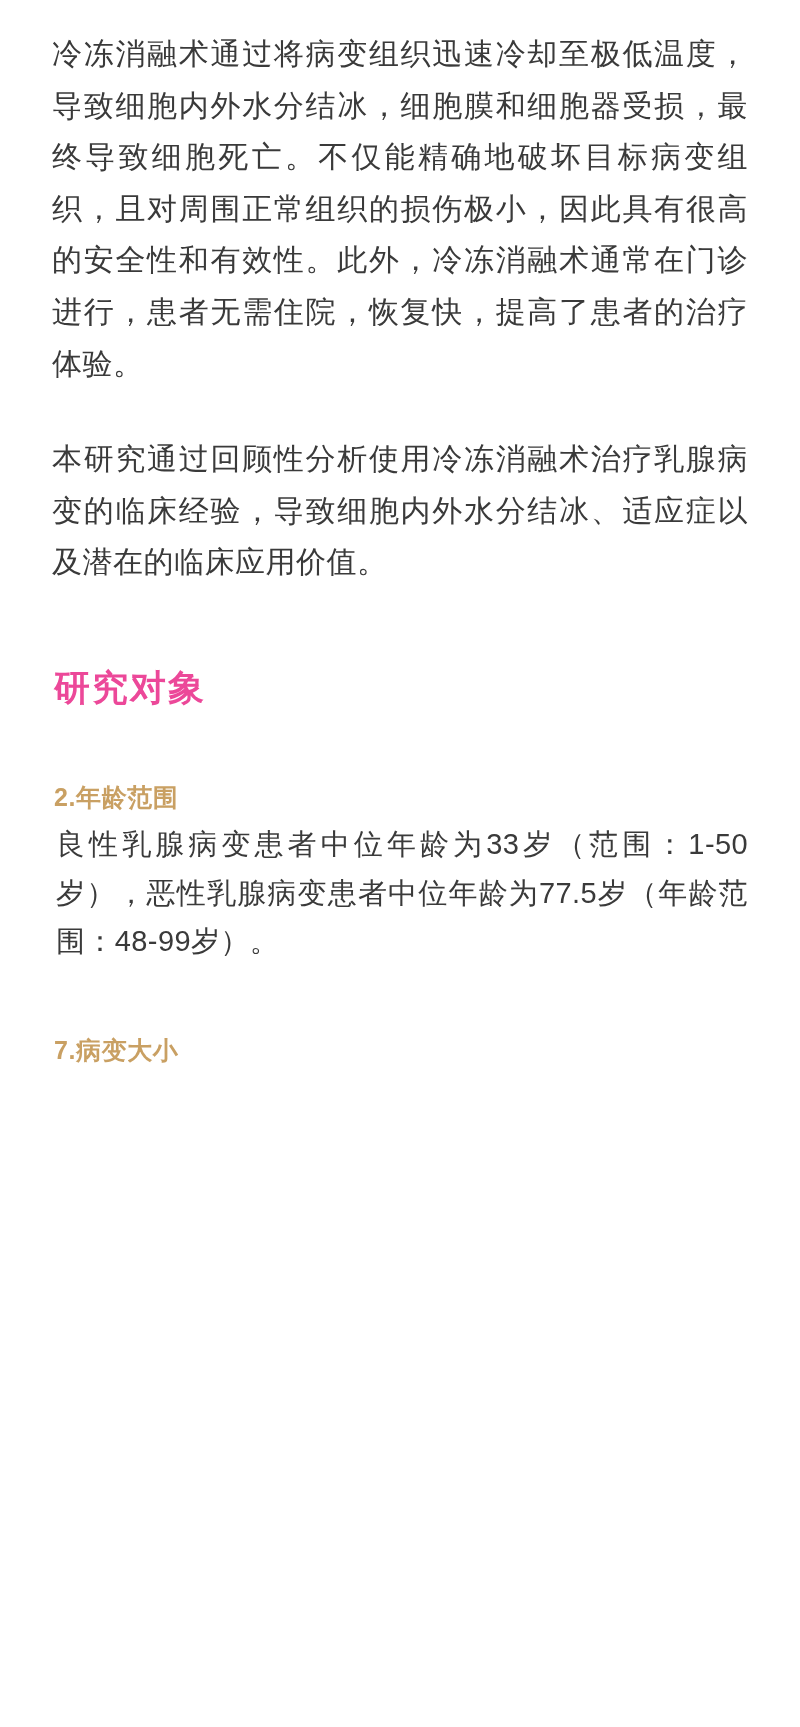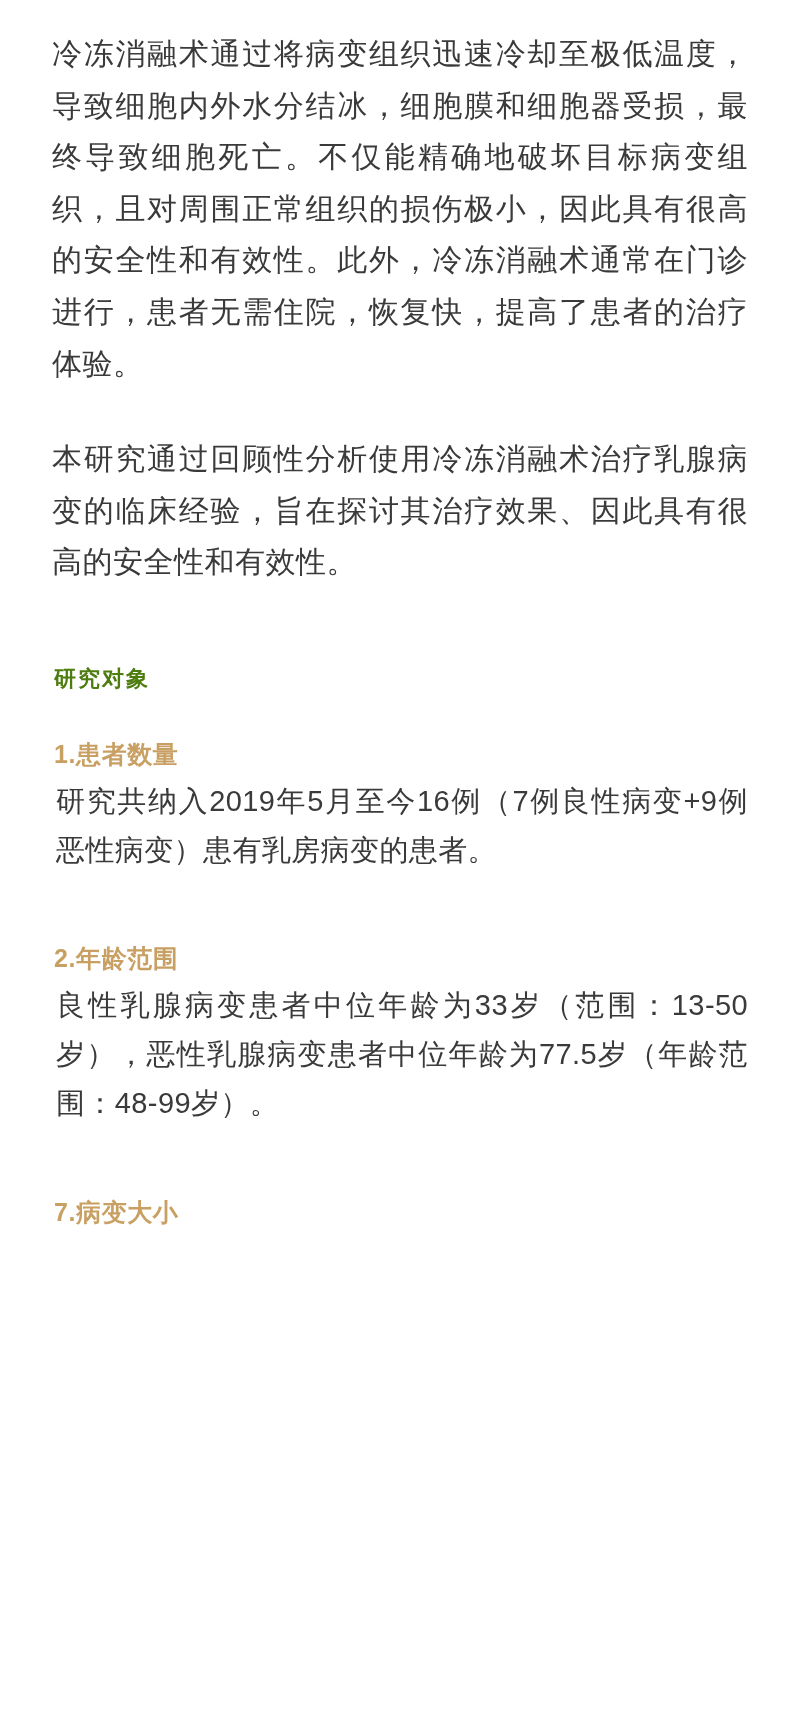--- a/index.html
+++ b/index.html
@@ -27,23 +27,23 @@
     line-height: 1.72;
     letter-spacing: 0.5px;
     color: #3a3a3a;
     text-align: justify;
     margin: 0;
   }
   .para + .para {
     margin-top: 44px;
   }
   .section-heading {
-    font-size: 22px;
+    font-size: 36px;
     font-weight: bold;
-    color: #4d7c0f;
+    color: #ec4899;
     letter-spacing: 2px;
     margin: 76px 0 0 0;
     padding-left: 2px;
   }
   .item {
     margin-top: 34px;
   }
   .item-title {
     font-size: 25px;
     font-weight: bold;
@@ -63,31 +63,27 @@
   .block-gap-1 { margin-top: 44px; }
   .block-gap-2 { margin-top: 68px; }
 </style>
 </head>
 <body>
 
 <div class="page">
 
   <p class="para">冷冻消融术通过将病变组织迅速冷却至极低温度，导致细胞内外水分结冰，细胞膜和细胞器受损，最终导致细胞死亡。不仅能精确地破坏目标病变组织，且对周围正常组织的损伤极小，因此具有很高的安全性和有效性。此外，冷冻消融术通常在门诊进行，患者无需住院，恢复快，提高了患者的治疗体验。</p>
 
-  <p class="para">本研究通过回顾性分析使用冷冻消融术治疗乳腺病变的临床经验，旨在探讨其治疗效果、因此具有很高的安全性和有效性。</p>
+  <p class="para">本研究通过回顾性分析使用冷冻消融术治疗乳腺病变的临床经验，导致细胞内外水分结冰、适应症以及潜在的临床应用价值。</p>
 
   <h2 class="section-heading">研究对象</h2>
 
-  <div class="item block-gap-1">
-    <div class="item-title">1.患者数量</div>
-    <p class="item-body">研究共纳入2019年5月至今16例（7例良性病变+9例恶性病变）患有乳房病变的患者。</p>
-  </div>
 
   <div class="item block-gap-2">
     <div class="item-title">2.年龄范围</div>
-    <p class="item-body">良性乳腺病变患者中位年龄为33岁（范围：13-50岁），恶性乳腺病变患者中位年龄为77.5岁（年龄范围：48-99岁）。</p>
+    <p class="item-body">良性乳腺病变患者中位年龄为33岁（范围：1-50岁），恶性乳腺病变患者中位年龄为77.5岁（年龄范围：48-99岁）。</p>
   </div>
 
   <div class="item block-gap-2">
     <div class="item-title">7.病变大小</div>
   </div>
 
 </div>
 
 </body></html>

